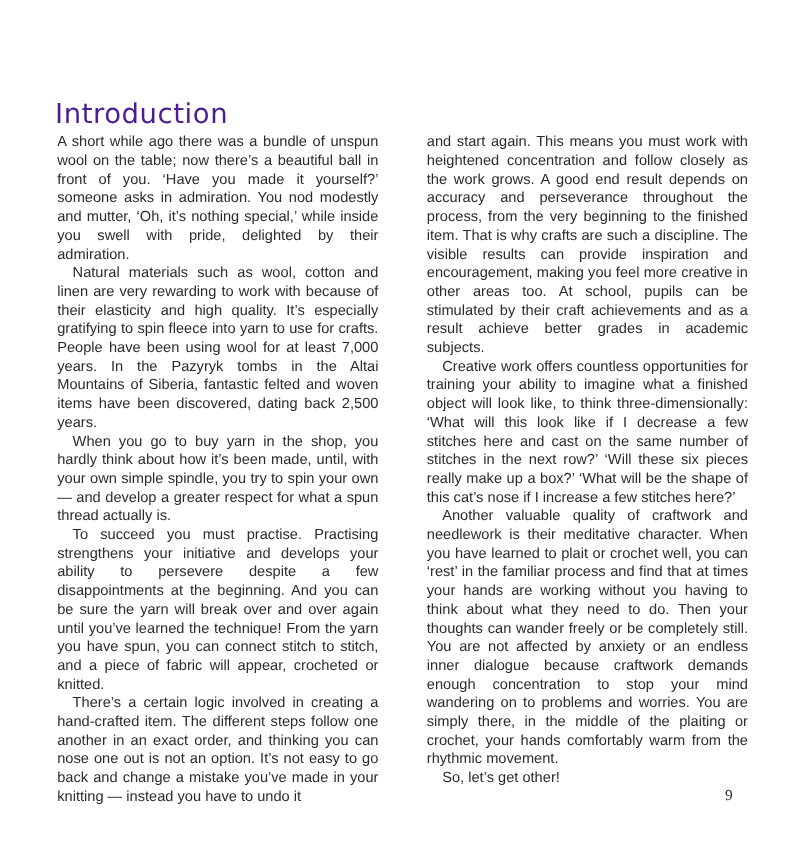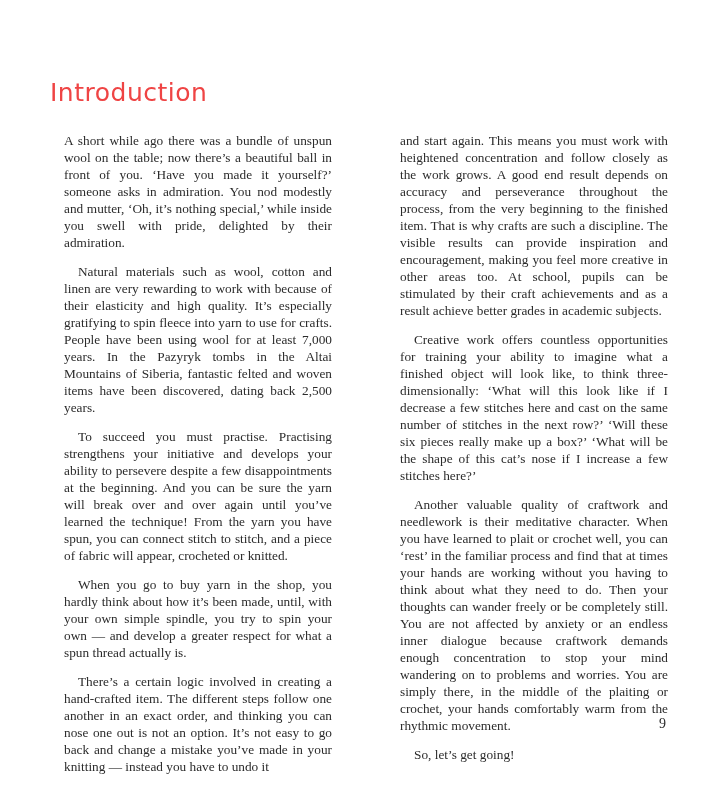--- a/index.html
+++ b/index.html
@@ -1,50 +1,50 @@
 <!DOCTYPE html>
 <html><head>
   <meta charset="utf-8">
   <style>
     html, body { margin: 0; padding: 0; background: #ffffff; }
     body { width: 720px; height: 785px; position: relative; overflow: hidden; }
     .heading {
-      position: absolute; left: 50px; top: 61px;
+      position: absolute; left: 50px; top: 72px;
       font-family: "DejaVu Sans", sans-serif;
-      font-size: 25px; color: #ef4444; letter-spacing: 0.5px;
+      font-size: 25px; color: #4c1d95; letter-spacing: 0.5px;
       font-weight: normal;
     }
     .col {
       position: absolute; top: 120px; width: 292px;
       font-family: "Liberation Sans", sans-serif;
       font-size: 13.3px; line-height: 17px; color: #2b2b2b;
       text-align: justify; hyphens: none;
     }
     .col.left { left: 52px; }
     .col.right { left: 388px; }
-    .col p { margin: 12px; text-indent: 14px; font-family: Liberation Serif, serif; }
+    .col p { margin: 0; text-indent: 14px; }
     .col p.first { text-indent: 0; }
     .page-number {
       position: absolute; left: 659px; top: 716px;
       font-family: "Liberation Serif", serif; font-size: 14px; color: #2b2b2b;
     }
   </style>
 </head>
 <body>
 
 <h1 class="heading">Introduction</h1>
 
 <div class="col left">
   <p class="first">A short while ago there was a bundle of unspun wool on the table; now there’s a beautiful ball in front of you. ‘Have you made it yourself?’ someone asks in admiration. You nod modestly and mutter, ‘Oh, it’s nothing special,’ while inside you swell with pride, delighted by their admiration.</p>
   <p>Natural materials such as wool, cotton and linen are very rewarding to work with because of their elasticity and high quality. It’s especially gratifying to spin fleece into yarn to use for crafts. People have been using wool for at least 7,000 years. In the Pazyryk tombs in the Altai Mountains of Siberia, fantastic felted and woven items have been discovered, dating back 2,500 years.</p>
+  <p>When you go to buy yarn in the shop, you hardly think about how it’s been made, until, with your own simple spindle, you try to spin your own — and develop a greater respect for what a spun thread actually is.</p>
   <p>To succeed you must practise. Practising strengthens your initiative and develops your ability to persevere despite a few disappointments at the beginning. And you can be sure the yarn will break over and over again until you’ve learned the technique! From the yarn you have spun, you can connect stitch to stitch, and a piece of fabric will appear, crocheted or knitted.</p>
-  <p>When you go to buy yarn in the shop, you hardly think about how it’s been made, until, with your own simple spindle, you try to spin your own — and develop a greater respect for what a spun thread actually is.</p>
   <p>There’s a certain logic involved in creating a hand-crafted item. The different steps follow one another in an exact order, and thinking you can nose one out is not an option. It’s not easy to go back and change a mistake you’ve made in your knitting — instead you have to undo it</p>
 </div>
 
 <div class="col right">
   <p class="first">and start again.  This means you must work with heightened concentration and follow closely as the work grows. A good end result depends on accuracy and perseverance throughout the process, from the very beginning to the finished item. That is why crafts are such a discipline. The visible results can provide inspiration and encouragement, making you feel more creative in other areas too. At school, pupils can be stimulated by their craft achievements and as a result achieve better grades in academic subjects.</p>
   <p>Creative work offers countless opportunities for training your ability to imagine what a finished object will look like, to think three-dimensionally: ‘What will this look like if I decrease a few stitches here and cast on the same number of stitches in the next row?’ ‘Will these six pieces really make up a box?’ ‘What will be the shape of this cat’s nose if I increase a few stitches here?’</p>
   <p>Another valuable quality of craftwork and needlework is their meditative character. When you have learned to plait or crochet well, you can ‘rest’ in the familiar process and find that at times your hands are working without you having to think about what they need to do. Then your thoughts can wander freely or be completely still. You are not affected by anxiety or an endless inner dialogue because craftwork demands enough concentration to stop your mind wandering on to problems and worries. You are simply there, in the middle of the plaiting or crochet, your hands comfortably warm from the rhythmic movement.</p>
-  <p>So, let’s get going!</p>
+  <p>So, let’s get other!</p>
 </div>
 
 <div class="page-number">9</div>
 
 </body></html>

